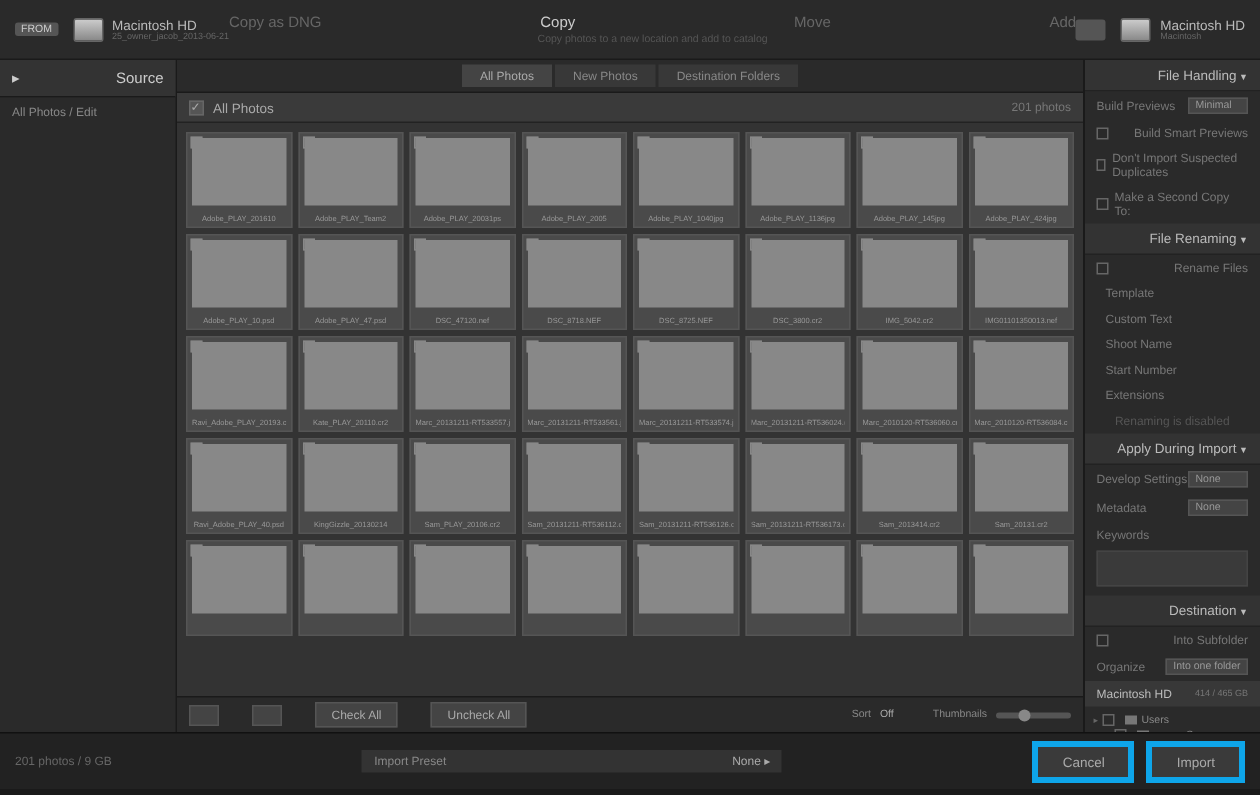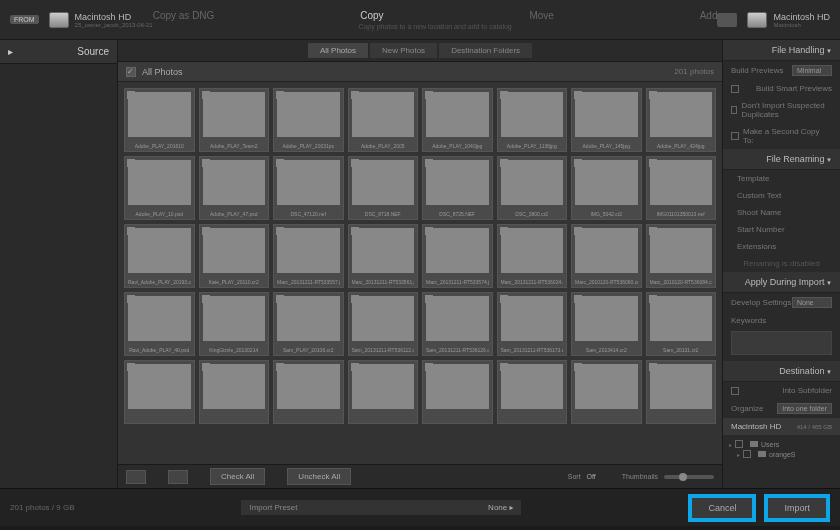--- a/index.html
+++ b/index.html
@@ -100,20 +100,21 @@
     </div>
   </div>
 </div>
 
 <div class="body-row">
   <div class="left-panel">
     <div class="panel-header">
       <span>▸</span>
         <span>Source</span>
     </div>
+    <div class="left-item">All Photos / Edit</div>
   </div>
 
   <div class="center-area">
     <div class="tabs-row">
       <div class="tab active">All Photos</div>
       <div class="tab">New Photos</div>
       <div class="tab">Destination Folders</div>
     </div>
     <div class="all-photos-row">
       <span class="chk"></span>
@@ -351,30 +352,38 @@
     <div class="opt-row">
         <span class="chk2"></span>
         <span>Don't Import Suspected Duplicates</span>
       </div>
     <div class="opt-row">
         <span class="chk2"></span>
         <span>Make a Second Copy To:</span>
       </div>
 
     <div class="section-hdr">File Renaming</div>
+    <div class="opt-row">
+        <span class="chk2"></span>
+        <span>Rename Files</span>
+      </div>
     <div class="opt-row indent">Template</div>
     <div class="opt-row indent">Custom Text</div>
     <div class="opt-row indent">Shoot Name</div>
     <div class="opt-row indent">Start Number</div>
     <div class="opt-row indent">Extensions</div>
     <div class="opt-row" style="color:#555;justify-content:center">Renaming is disabled</div>
 
     <div class="section-hdr">Apply During Import</div>
     <div class="opt-row">
         <span>Develop Settings</span>
+        <span class="dropdown">None</span>
+      </div>
+    <div class="opt-row">
+        <span>Metadata</span>
         <span class="dropdown">None</span>
       </div>
     <div class="opt-row">Keywords</div>
     <div style="margin:2px 8px 6px;height:24px;background:#3a3a3a;border:1px solid #444"></div>
 
     <div class="section-hdr">Destination</div>
     <div class="opt-row">
         <span class="chk2"></span>
         <span>Into Subfolder</span>
       </div>

